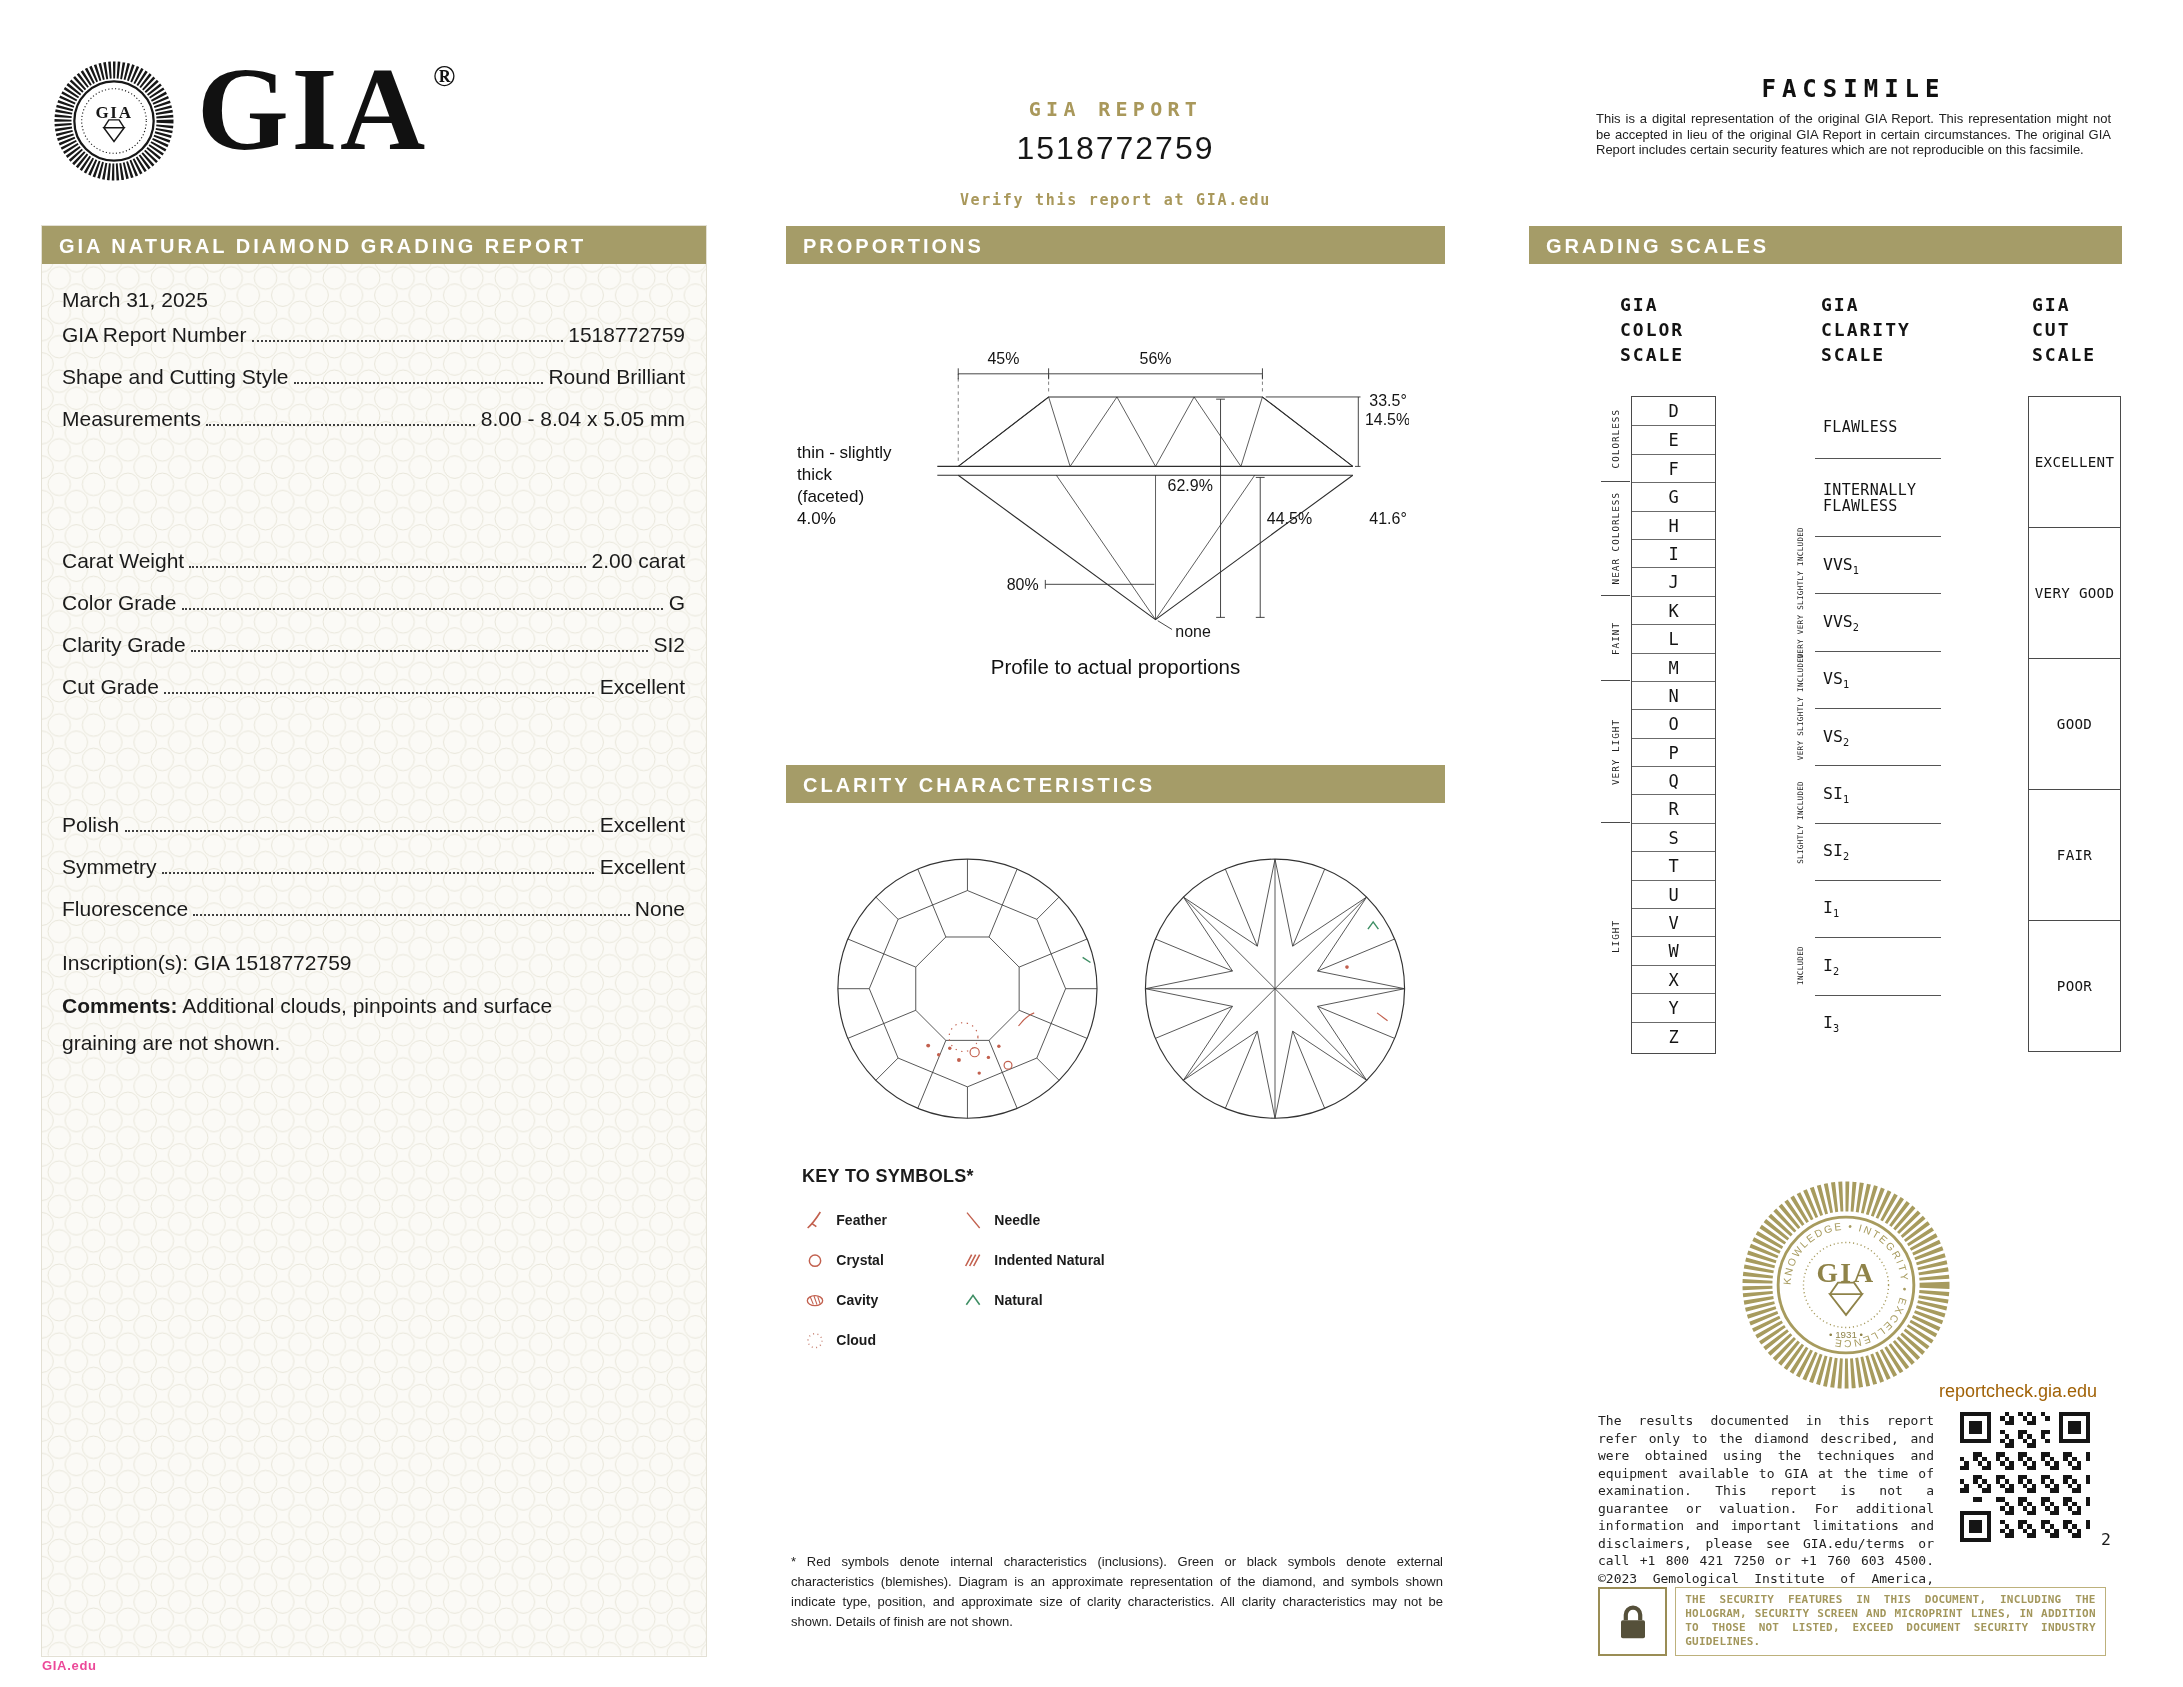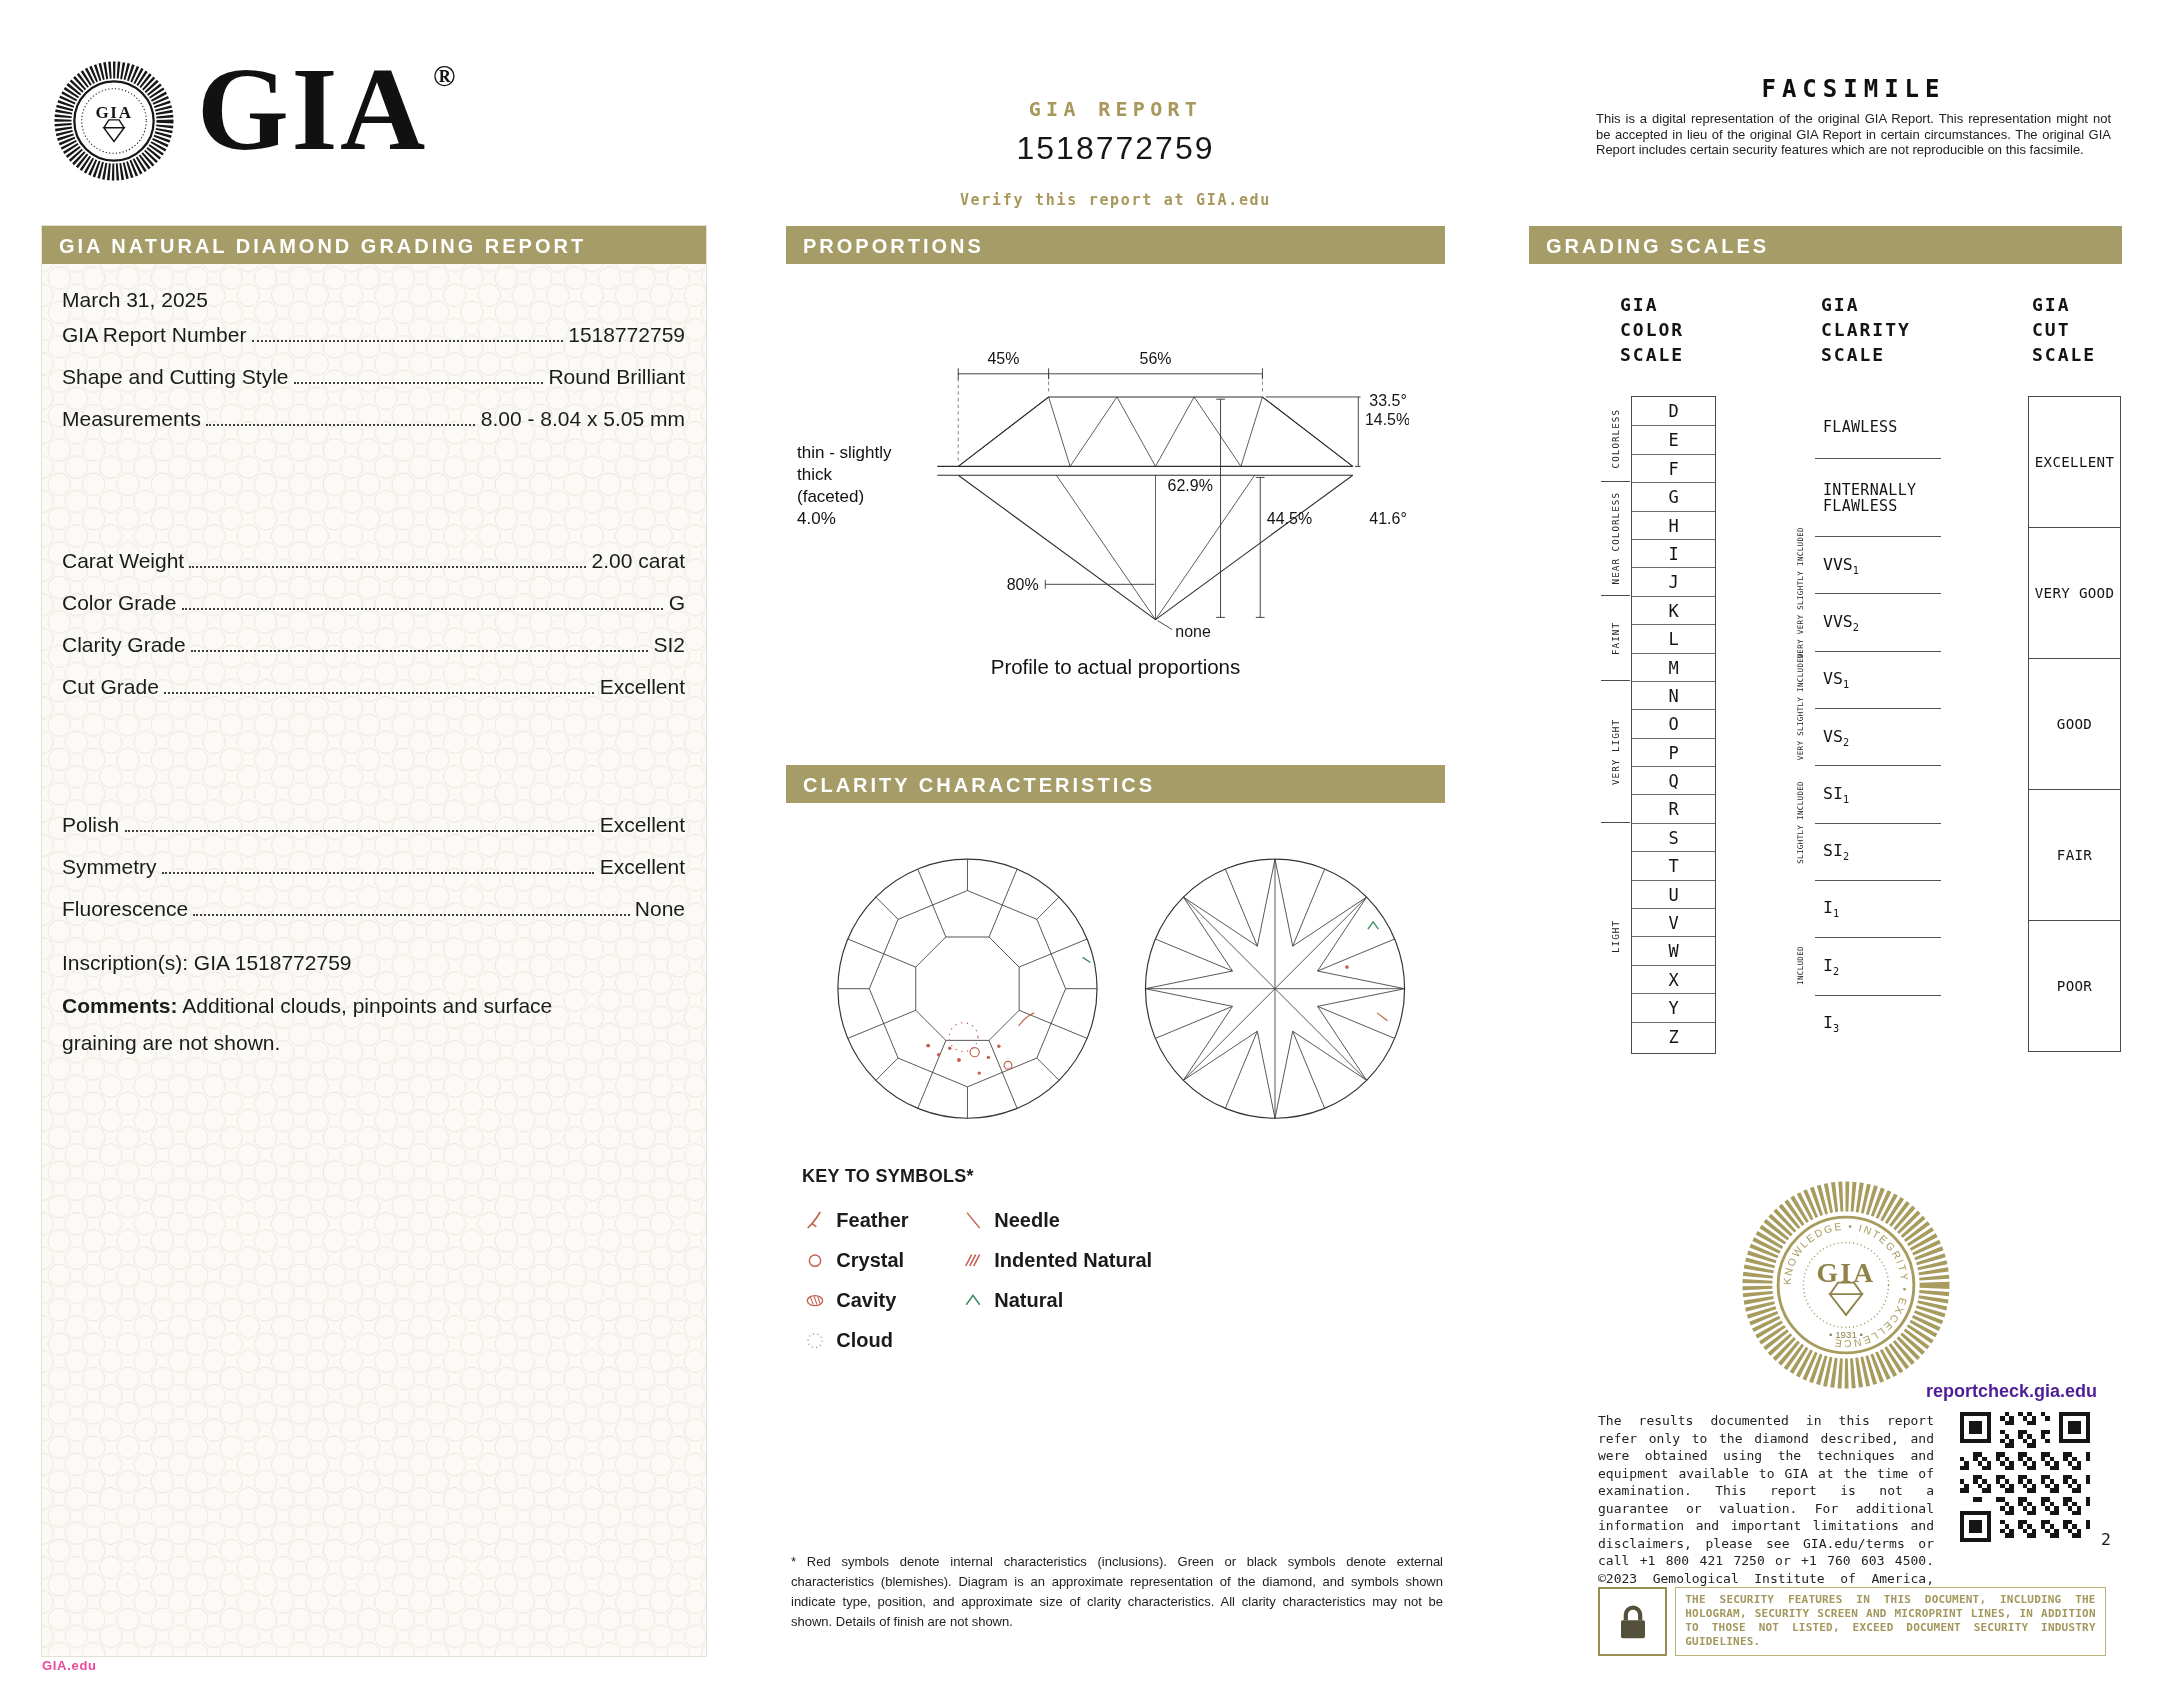--- a/index.html
+++ b/index.html
@@ -56,21 +56,21 @@
 
   
   #girdle-note { position: absolute; left: 797px; top: 442px; width: 101px; font-size: 17px; line-height: 22px; color: #111; }
   #prop-svg { position: absolute; left: 880px; top: 291px; }
   #prop-caption { position: absolute; left: 786px; top: 655px; width: 659px; text-align: center; font-size: 20.5px; color: #111; }
   #plots-svg { position: absolute; left: 823px; top: 848px; }
   #key-title { position: absolute; left: 802px; top: 1166px; font-weight: bold; font-size: 18px; letter-spacing: 0.3px; }
   .key-col { position: absolute; top: 1200px; }
   #key-col1 { left: 803px; width: 152px; }
   #key-col2 { left: 961px; width: 218px; }
-  .key-item { display: flex; align-items: center; height: 40px; gap: 9.3px; font-weight: bold; font-size: 20px; }
+  .key-item { display: flex; align-items: center; height: 40px; gap: 9.3px; font-weight: bold; font-size: 14px; }
   #plot-footnote { position: absolute; left: 791px; top: 1552px; width: 652px; font-size: 13px; line-height: 20px; text-align: justify; color: #222; }
 
   
   .scale-head { position: absolute; top: 292px; font-family: "DejaVu Sans Mono", monospace; font-weight: bold; font-size: 18px; line-height: 25px; letter-spacing: 2px; color: #141414; }
   #head-color { left: 1620px; } #head-clarity { left: 1821px; } #head-cut { left: 2032px; }
 
   #color-scale { position: absolute; left: 1601px; top: 396px; width: 116px; height: 658px; }
   #color-rail { position: absolute; left: 0; top: 0; width: 29px; height: 654px; display: flex; flex-direction: column; }
   .cg { display: flex; align-items: center; justify-content: center; }
   .cg + .cg { border-top: 1.3px solid #4a4a4a; }
@@ -92,21 +92,21 @@
   .cl-grades { display: contents; }
   .cl-row { flex: 1; display: flex; align-items: center; padding-left: 8px; border-top: 1.3px solid #555; font-family: "DejaVu Sans Mono", monospace; font-size: 16.5px; color: #141414; text-align: center; }
   .cl-row sub { font-size: 0.62em; }
 
   #cut-scale { position: absolute; left: 2028px; top: 396px; width: 93px; height: 656px; border: 1.7px solid #4a4a4a; display: flex; flex-direction: column; }
   .cut-cell { flex: 1; display: flex; align-items: center; justify-content: center; text-align: center; font-family: "DejaVu Sans Mono", monospace; font-size: 14.2px; line-height: 20px; letter-spacing: 0.3px; padding: 0 4px; color: #141414; }
   .cut-cell + .cut-cell { border-top: 1.7px solid #4a4a4a; }
 
   
   #seal-svg { position: absolute; left: 1731px; top: 1170px; }
-  #reportcheck { position: absolute; left: 1879px; top: 1381px; width: 218px; text-align: right; font-weight: bold; font-size: 18px; color: #4c1d95; cursor: pointer; }
+  #reportcheck { position: absolute; left: 1879px; top: 1381px; width: 218px; text-align: right; font-weight: normal; font-size: 18px; color: #a16207; cursor: pointer; }
   #qr { position: absolute; left: 1960px; top: 1412px; }
   #page-num { position: absolute; left: 2101px; top: 1530px; font-family: "DejaVu Sans Mono", monospace; font-size: 16.5px; }
   #disclaimer { position: absolute; left: 1598px; top: 1412px; width: 336px; font-family: "DejaVu Sans Mono", monospace; font-size: 13px; line-height: 17.5px; text-align: justify; color: #222; }
   #security { position: absolute; left: 1598px; top: 1587px; width: 508px; height: 69px; display: flex; gap: 8px; }
   #lock-box { width: 69px; border: 2px solid #9a8d55; display: flex; align-items: center; justify-content: center; background: #fff; }
   #sec-text { flex: 1; border: 1.7px solid #bdb17c; padding: 5.3px 9.3px; color: #A3975C; font-family: "DejaVu Sans Mono", monospace; font-weight: bold; font-size: 11px; line-height: 14px; text-align: justify; letter-spacing: 0.2px; }
 </style>
 </head>
 <body>
 

